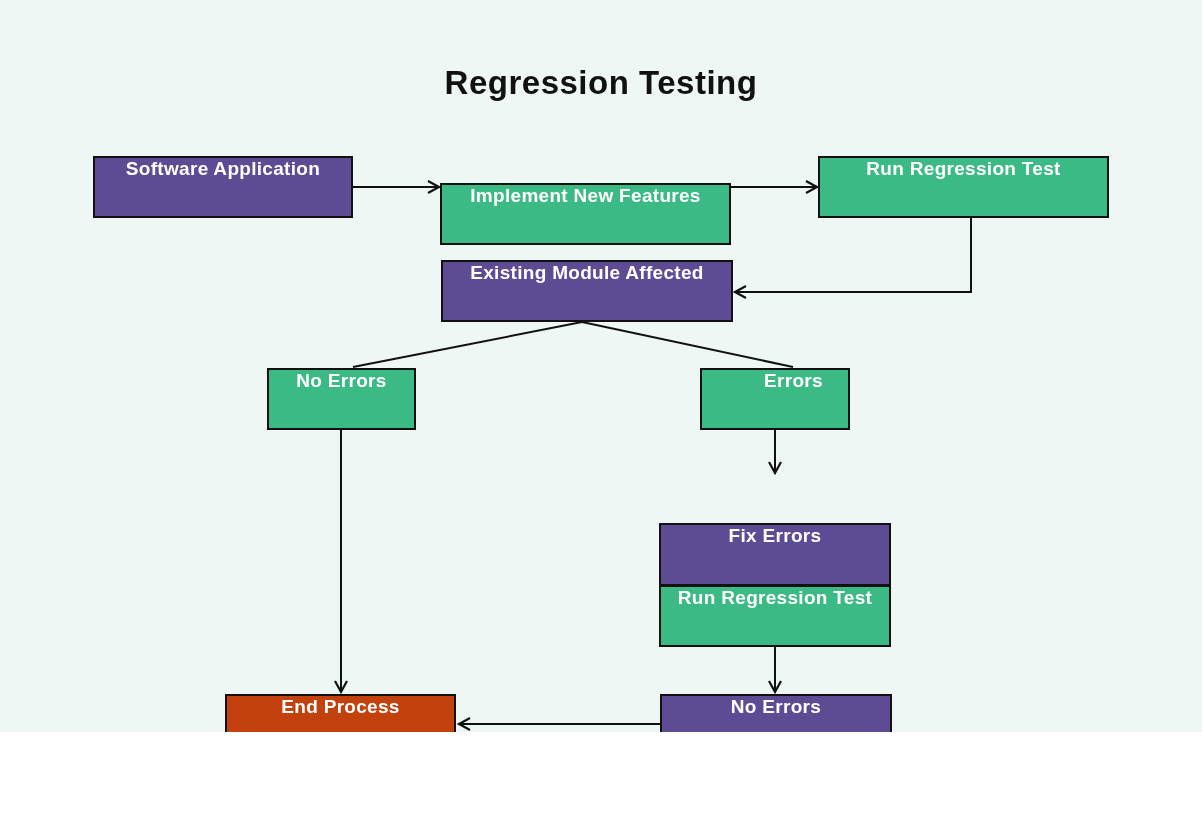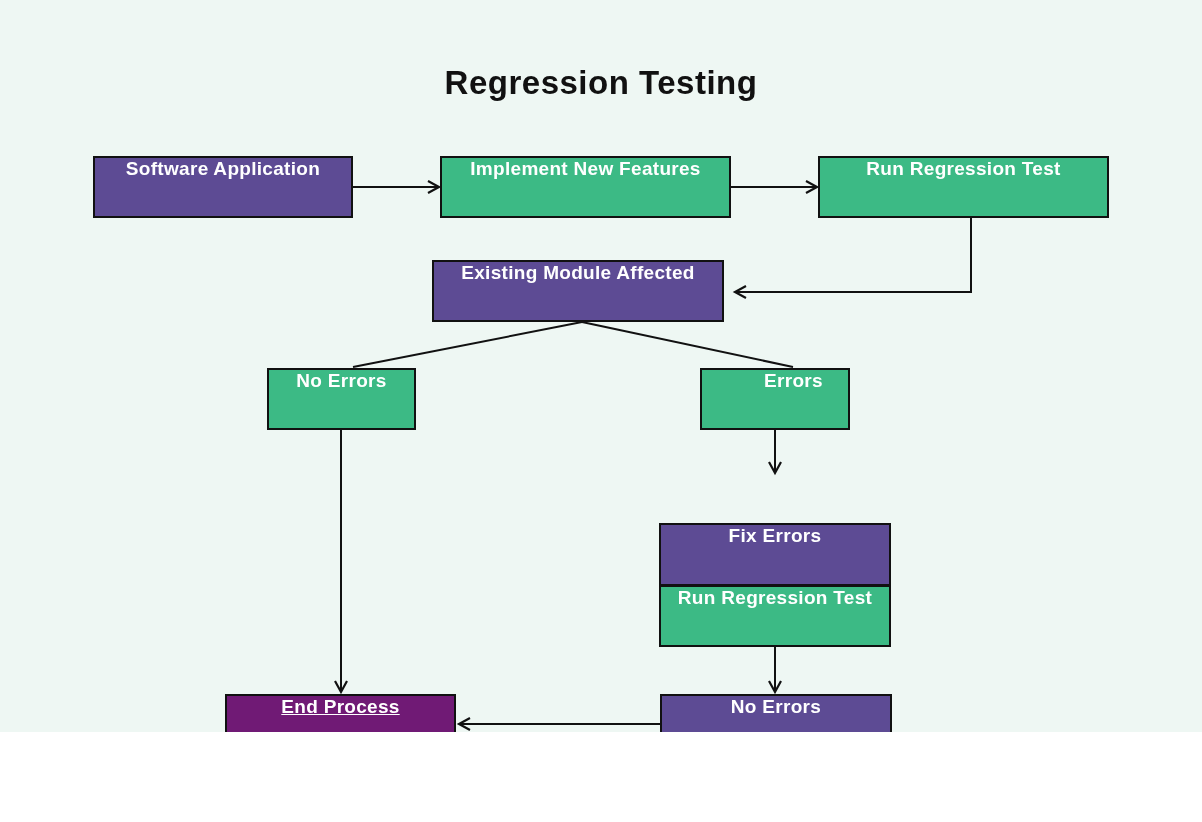--- a/index.html
+++ b/index.html
@@ -47,21 +47,21 @@
     text-align: center;
     font-size: 19px;
     font-weight: 700;
     letter-spacing: 0.3px;
     color: #ffffff;
   }
   
   #n-software-application   { left: 93px;  top: 156px; width: 260px; height: 62px; }
   #n-implement-new-features { left: 440px; top: 156px; width: 291px; height: 62px; }
   #n-run-regression-top     { left: 818px; top: 156px; width: 291px; height: 62px; }
-  #n-existing-module        { left: 432px; top: 260px; width: 292px; height: 62px; }
+  #n-existing-module        { left: 441px; top: 260px; width: 292px; height: 62px; }
   #n-no-errors-left         { left: 267px; top: 368px; width: 149px; height: 62px; }
   #n-errors                 { left: 700px; top: 368px; width: 150px; height: 62px; }
   #n-fix-errors             { left: 659px; top: 475px; width: 232px; height: 63px; }
   #n-run-regression-bottom  { left: 659px; top: 585px; width: 232px; height: 62px; }
   #n-no-errors-right        { left: 660px; top: 694px; width: 232px; height: 63px; }
   #n-end-process            { left: 225px; top: 694px; width: 231px; height: 63px; }
 </style>
 </head>
 <body>
 
@@ -84,21 +84,21 @@
     <line class="edge" x1="775" y1="538" x2="775" y2="582" marker-end="url(#arrow)"></line>
     <line class="edge" x1="775" y1="647" x2="775" y2="691" marker-end="url(#arrow)"></line>
     <line class="edge" x1="660" y1="724" x2="460" y2="724" marker-end="url(#arrow)"></line>
     <line class="edge" x1="341" y1="430" x2="341" y2="691" marker-end="url(#arrow)"></line>
   </svg>
 
   <div class="node" id="n-software-application" style="background-color: rgb(93, 75, 148);">
     <span>Software Application</span>
   </div>
 
-  <div class="node" id="n-implement-new-features" style="background-color: rgb(60, 186, 133);">
+  <div class="node" id="n-implement-new-features" style="background-color: rgb(60, 186, 133); margin-top: 27px;">
     <span>Implement New Features</span>
   </div>
 
   <div class="node" id="n-run-regression-top" style="background-color: rgb(60, 186, 133);">
     <span>Run Regression Test</span>
   </div>
 
   <div class="node" id="n-existing-module" style="background-color: rgb(93, 75, 148);">
     <span>Existing Module Affected</span>
   </div>
@@ -116,17 +116,17 @@
   </div>
 
   <div class="node" id="n-run-regression-bottom" style="background-color: rgb(60, 186, 133);">
     <span>Run Regression Test</span>
   </div>
 
   <div class="node" id="n-no-errors-right" style="background-color: rgb(93, 75, 148);">
     <span>No Errors</span>
   </div>
 
-  <div class="node" id="n-end-process" style="background-color: #701a75; text-decoration: underline;">
+  <div class="node" id="n-end-process" style="background-color: #c2410c;">
     <span>End Process</span>
   </div>
 
 </div>
 
 </body></html>

